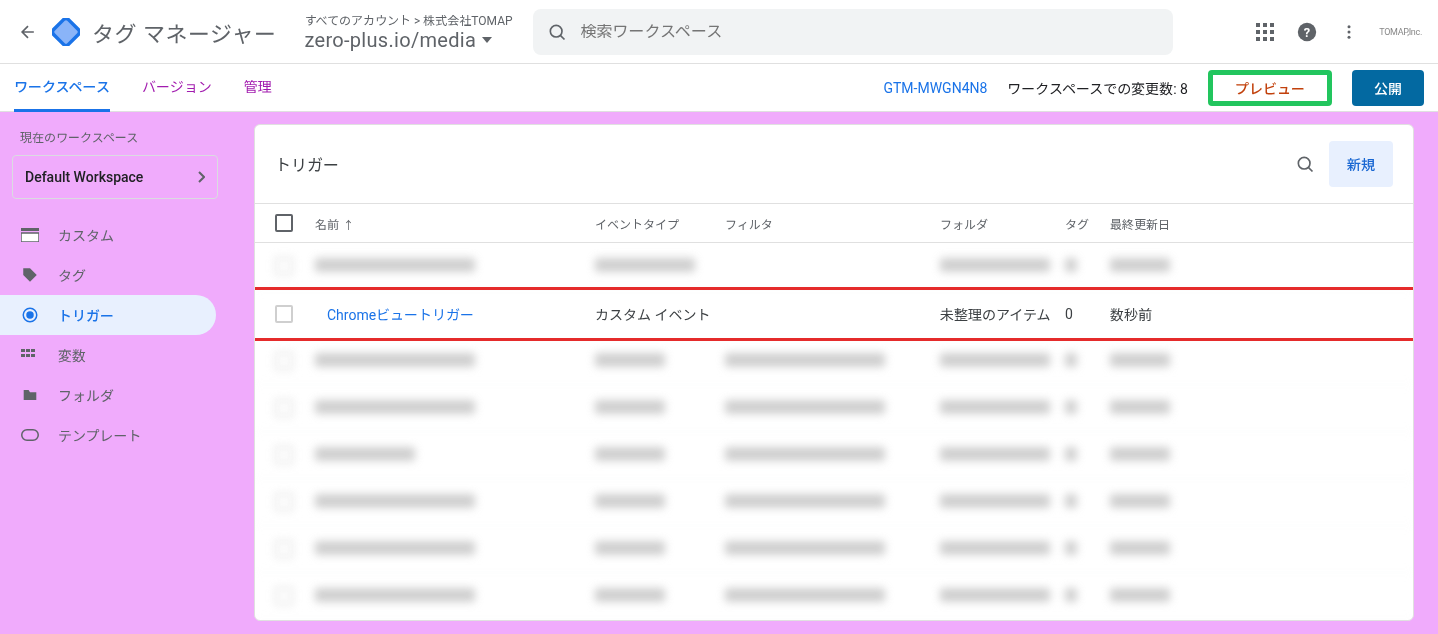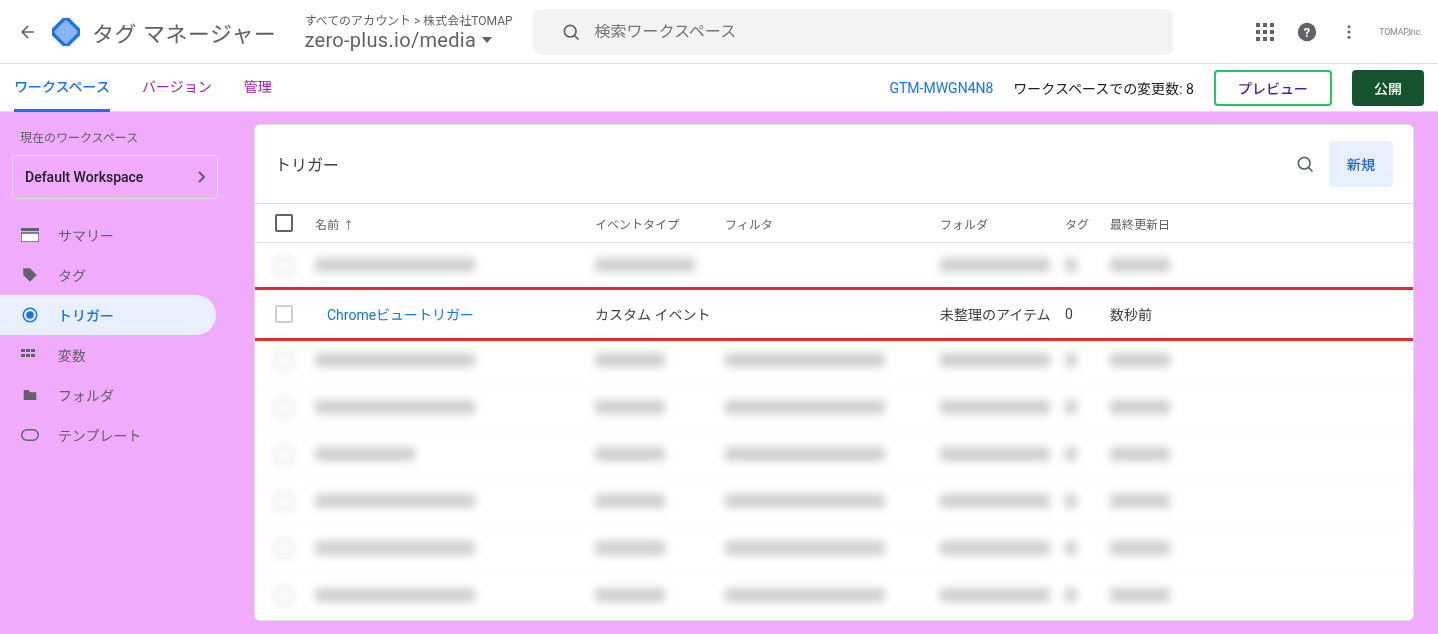--- a/index.html
+++ b/index.html
@@ -8,35 +8,35 @@
 
 .topbar { display: flex; align-items: center; height: 64px; padding: 0 16px; border-bottom: 1px solid #e0e0e0; gap: 12px; }
 .back-btn { width: 24px; height: 24px; display: flex; align-items: center; justify-content: center; cursor: pointer; color: #5f6368; }
 .logo-wrap { width: 28px; height: 28px; display: flex; align-items: center; justify-content: center; }
 .app-title { font-size: 22px; color: #5f6368; letter-spacing: 0.5px; margin-right: 16px; white-space: nowrap; }
 .account-block { display: flex; flex-direction: column; margin-right: 8px; min-width: 205px; }
 .breadcrumb { font-size: 12px; color: #5f6368; white-space: nowrap; }
 .container-line { display: flex; align-items: center; gap: 6px; }
 .container-name { font-size: 20px; color: #5f6368; letter-spacing: 0.3px; }
 .caret-down { color: #5f6368; }
-.search-wrap { flex: 1; display: flex; align-items: center; background: #f1f3f4; border-radius: 8px; height: 46px; padding: 0 28px; gap: 14px; max-width: 640px; }
+.search-wrap { flex: 1; display: flex; align-items: center; background: #f1f3f4; border-radius: 8px; height: 46px; padding: 0 14px; gap: 14px; max-width: 640px; }
 .search-wrap input { flex: 1; border: none; background: transparent; font-size: 16px; color: #5f6368; outline: none; }
 .topbar-right { display: flex; align-items: center; gap: 18px; margin-left: auto; padding-left: 20px; }
 .icon-btn { width: 24px; height: 24px; display: flex; align-items: center; justify-content: center; color: #5f6368; cursor: pointer; }
 .company-logo { font-size: 9px; color: #888; font-weight: 400; letter-spacing: -0.3px; }
 
 
 .subheader { display: flex; align-items: center; height: 48px; padding: 0 14px; border-bottom: 1px solid #e0e0e0; gap: 32px; }
 .tab { font-size: 14px; color: #a21caf; cursor: pointer; height: 48px; display: flex; align-items: center; border-bottom: 3px solid transparent; }
 .tab.active { color: #1a73e8; border-bottom-color: #1a73e8; font-weight: 500; }
 .sub-right { margin-left: auto; display: flex; align-items: center; gap: 20px; }
 .gtm-id { color: #1a73e8; font-size: 14px; cursor: pointer; }
 .changes-text { font-size: 14px; color: #202124; }
-.preview-btn { height: 36px; border: 2px solid #22c55e; background: #fff; color: #4c1d95; font-size: 14px; padding: 0 22px; border-radius: 4px; cursor: pointer; font-weight: 500; }
-.publish-btn { height: 36px; border: none; background: #14532d; color: #fff; font-size: 14px; padding: 0 22px; border-radius: 4px; cursor: pointer; font-weight: 500; }
+.preview-btn { height: 36px; border: 5px solid #22c55e; background: #fff; color: #c2410c; font-size: 14px; padding: 0 22px; border-radius: 4px; cursor: pointer; font-weight: 500; }
+.publish-btn { height: 36px; border: none; background: #0369a1; color: #fff; font-size: 14px; padding: 0 22px; border-radius: 4px; cursor: pointer; font-weight: 500; }
 
 
 .body { display: flex; height: calc(634px - 64px - 48px); background: #f0abfc; }
 
 
 .sidebar { width: 230px; padding: 16px 0; }
 .ws-label { font-size: 12px; color: #5f6368; padding: 0 20px 10px; }
 .ws-selector { margin: 0 12px 16px; border: 1px solid #dadce0; border-radius: 4px; height: 44px; display: flex; align-items: center; justify-content: space-between; padding: 0 12px; cursor: pointer; }
 .ws-name { font-size: 14px; font-weight: 500; }
 .nav { display: flex; flex-direction: column; }
@@ -177,21 +177,21 @@
       </span>
     </div>
     <div class="nav">
       <div class="nav-item">
         <span class="nav-icon">
             <svg width="18" height="14" viewBox="0 0 18 14" fill="#5f6368">
               <rect x="0" y="0" width="18" height="3"></rect>
               <rect x="0" y="5" width="18" height="9" fill="#fff" stroke="#5f6368" stroke-width="1.5"></rect>
             </svg>
           </span>
-        <span>サマリー</span>
+        <span>カスタム</span>
       </div>
       <div class="nav-item">
         <span class="nav-icon">
             <svg width="18" height="18" viewBox="0 0 24 24" fill="#5f6368">
               <path d="M21 12l-9 9-9-9V3h9z"></path>
             </svg>
           </span>
         <span>タグ</span>
       </div>
       <div class="nav-item active">

